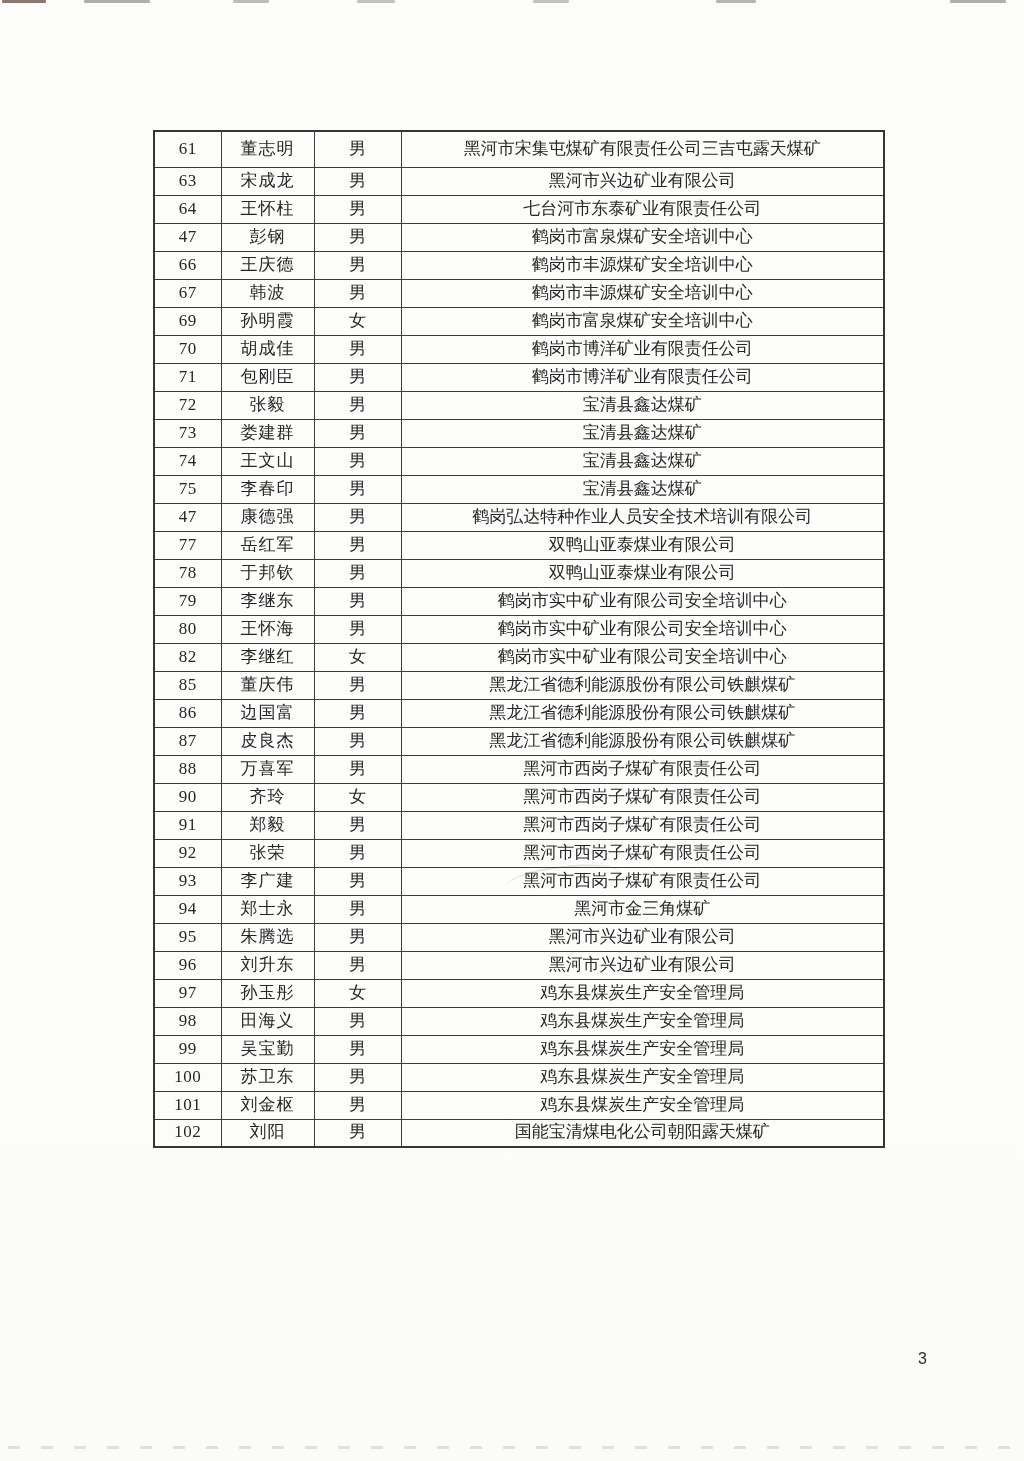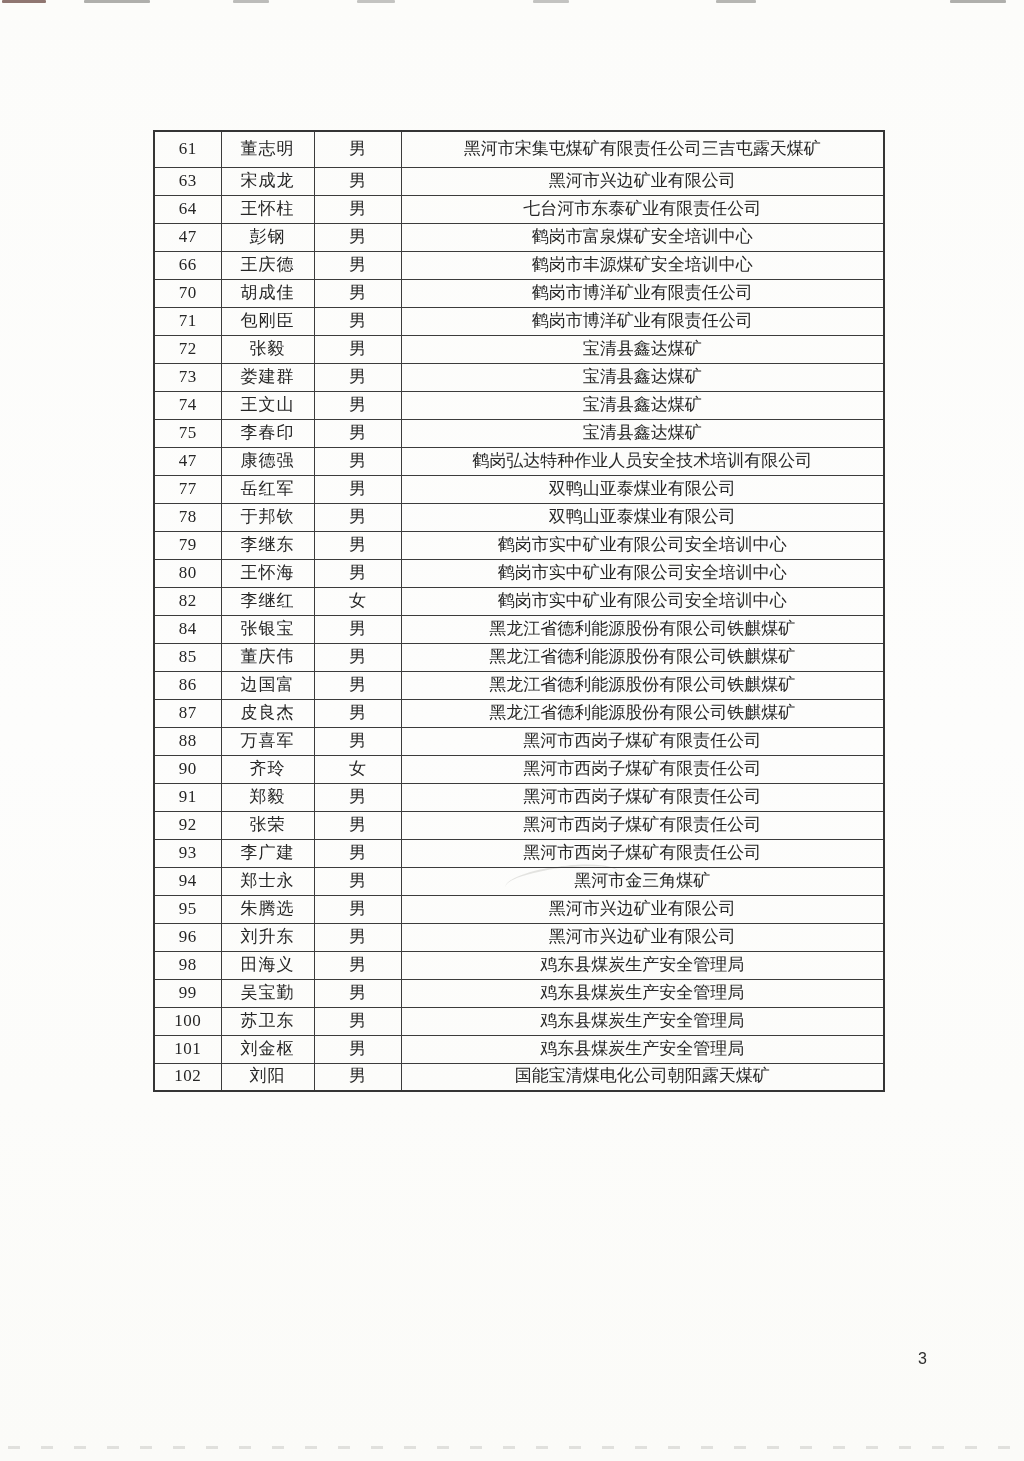--- a/index.html
+++ b/index.html
@@ -134,20 +134,32 @@
           <td class="cell-gender">男</td>
           <td class="cell-org">鹤岗市富泉煤矿安全培训中心</td>
         </tr>
         <tr>
           <td class="cell-no">66</td>
           <td class="cell-name">王庆德</td>
           <td class="cell-gender">男</td>
           <td class="cell-org">鹤岗市丰源煤矿安全培训中心</td>
         </tr>
         <tr>
+          <td class="cell-no">67</td>
+          <td class="cell-name">韩波</td>
+          <td class="cell-gender">男</td>
+          <td class="cell-org">鹤岗市丰源煤矿安全培训中心</td>
+        </tr>
+        <tr>
+          <td class="cell-no">69</td>
+          <td class="cell-name">孙明霞</td>
+          <td class="cell-gender">女</td>
+          <td class="cell-org">鹤岗市富泉煤矿安全培训中心</td>
+        </tr>
+        <tr>
           <td class="cell-no">70</td>
           <td class="cell-name">胡成佳</td>
           <td class="cell-gender">男</td>
           <td class="cell-org">鹤岗市博洋矿业有限责任公司</td>
         </tr>
         <tr>
           <td class="cell-no">71</td>
           <td class="cell-name">包刚臣</td>
           <td class="cell-gender">男</td>
           <td class="cell-org">鹤岗市博洋矿业有限责任公司</td>
@@ -206,26 +218,20 @@
           <td class="cell-gender">男</td>
           <td class="cell-org">鹤岗市实中矿业有限公司安全培训中心</td>
         </tr>
         <tr>
           <td class="cell-no">82</td>
           <td class="cell-name">李继红</td>
           <td class="cell-gender">女</td>
           <td class="cell-org">鹤岗市实中矿业有限公司安全培训中心</td>
         </tr>
         <tr>
-          <td class="cell-no">84</td>
-          <td class="cell-name">张银宝</td>
-          <td class="cell-gender">男</td>
-          <td class="cell-org">黑龙江省德利能源股份有限公司铁麒煤矿</td>
-        </tr>
-        <tr>
           <td class="cell-no">85</td>
           <td class="cell-name">董庆伟</td>
           <td class="cell-gender">男</td>
           <td class="cell-org">黑龙江省德利能源股份有限公司铁麒煤矿</td>
         </tr>
         <tr>
           <td class="cell-no">86</td>
           <td class="cell-name">边国富</td>
           <td class="cell-gender">男</td>
           <td class="cell-org">黑龙江省德利能源股份有限公司铁麒煤矿</td>
@@ -278,20 +284,26 @@
           <td class="cell-gender">男</td>
           <td class="cell-org">黑河市兴边矿业有限公司</td>
         </tr>
         <tr>
           <td class="cell-no">96</td>
           <td class="cell-name">刘升东</td>
           <td class="cell-gender">男</td>
           <td class="cell-org">黑河市兴边矿业有限公司</td>
         </tr>
         <tr>
+          <td class="cell-no">97</td>
+          <td class="cell-name">孙玉彤</td>
+          <td class="cell-gender">女</td>
+          <td class="cell-org">鸡东县煤炭生产安全管理局</td>
+        </tr>
+        <tr>
           <td class="cell-no">98</td>
           <td class="cell-name">田海义</td>
           <td class="cell-gender">男</td>
           <td class="cell-org">鸡东县煤炭生产安全管理局</td>
         </tr>
         <tr>
           <td class="cell-no">99</td>
           <td class="cell-name">吴宝勤</td>
           <td class="cell-gender">男</td>
           <td class="cell-org">鸡东县煤炭生产安全管理局</td>

